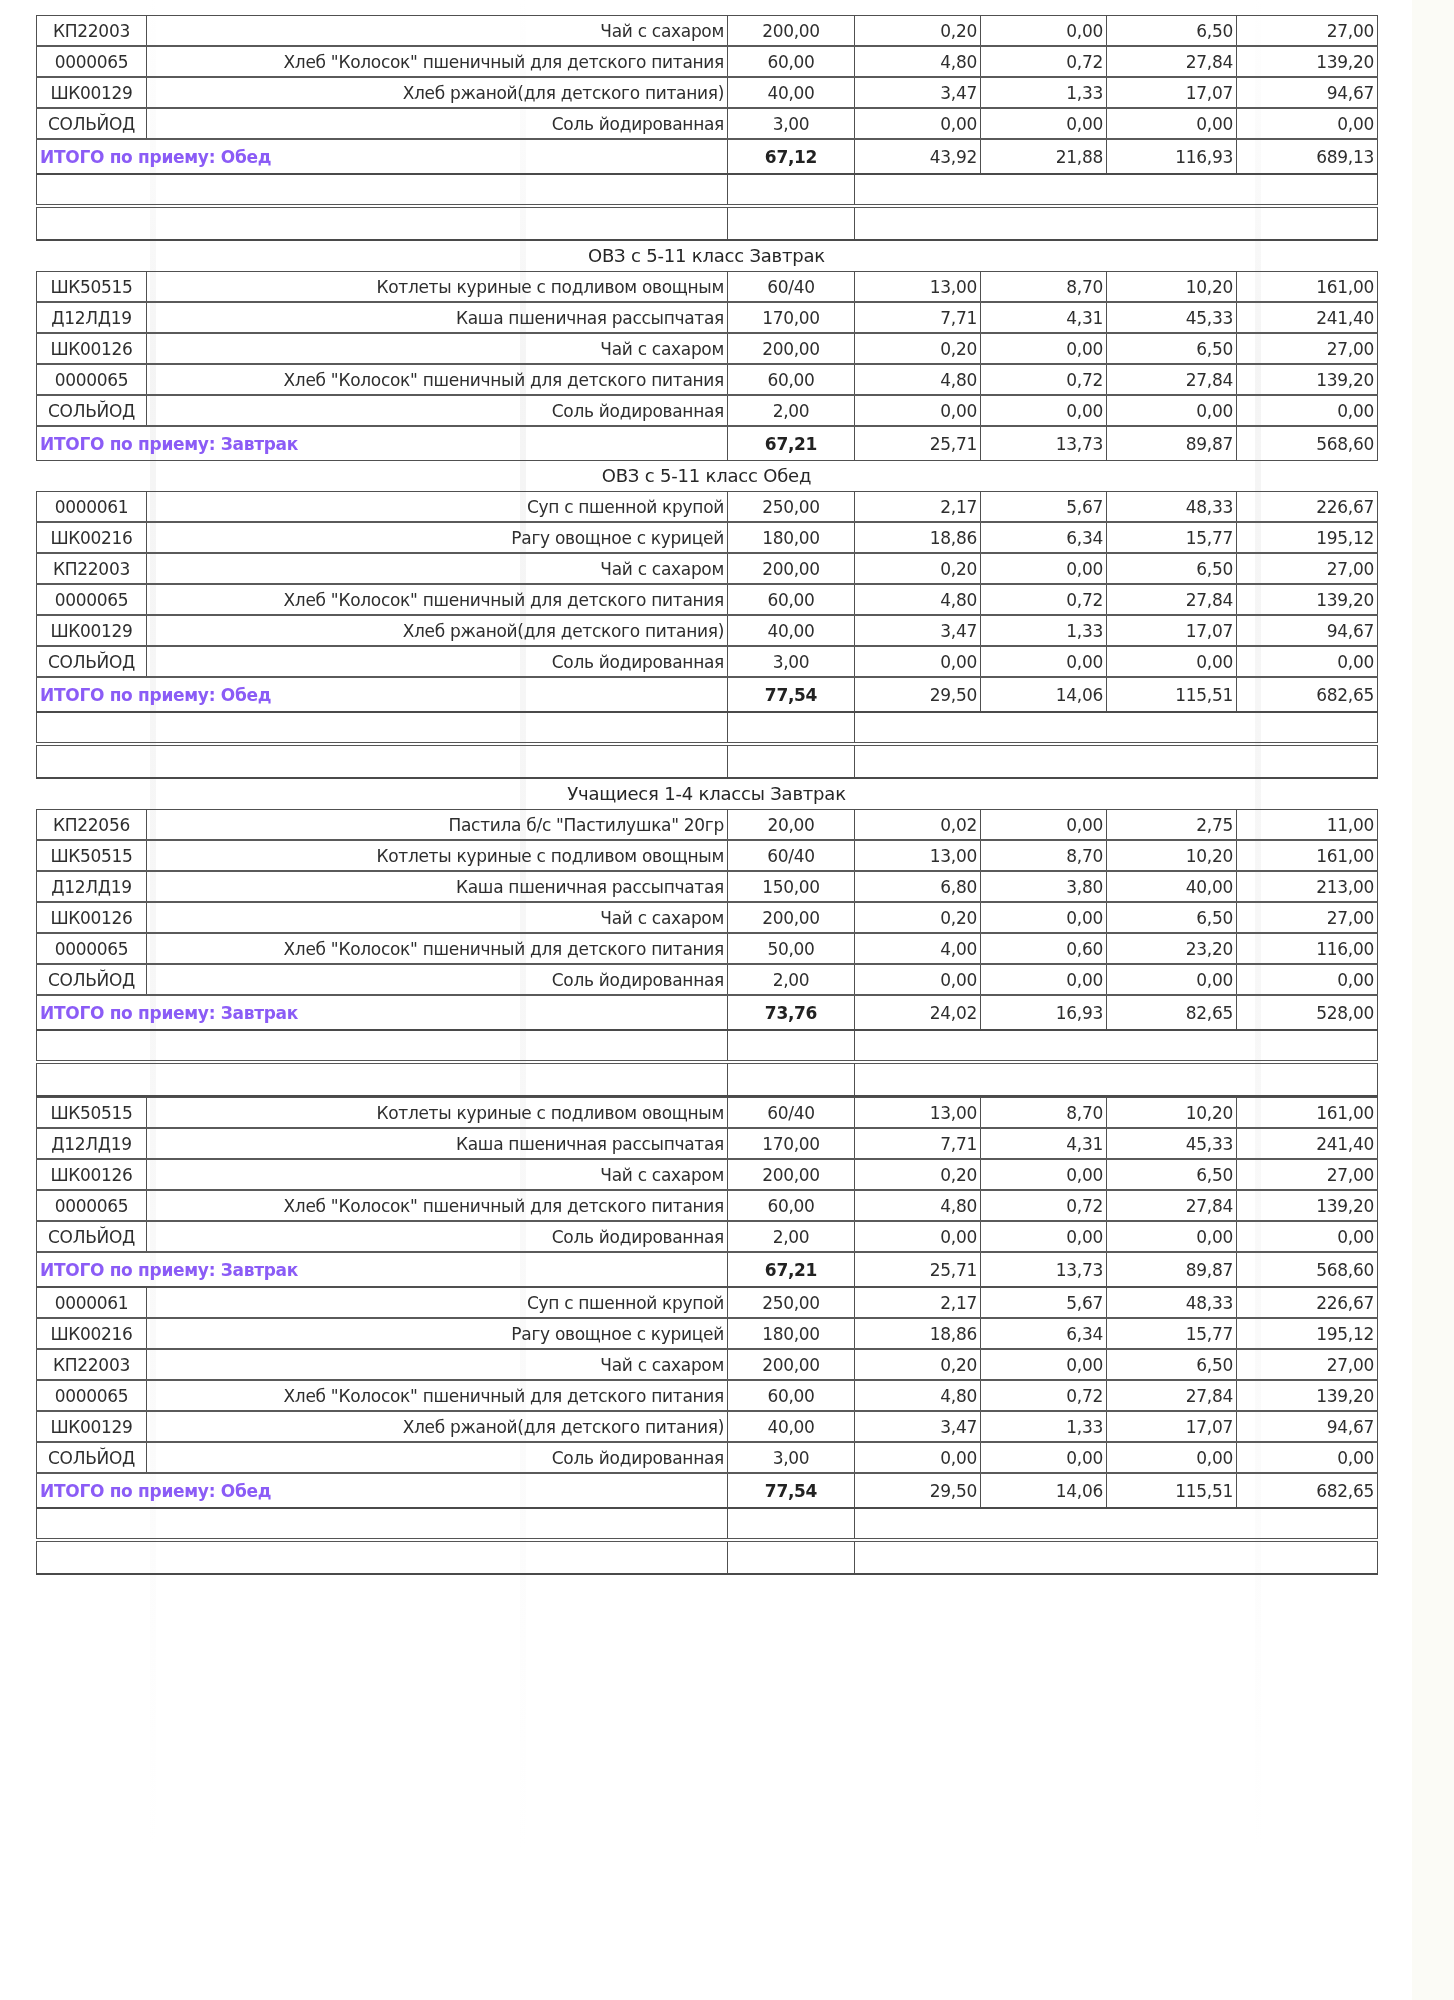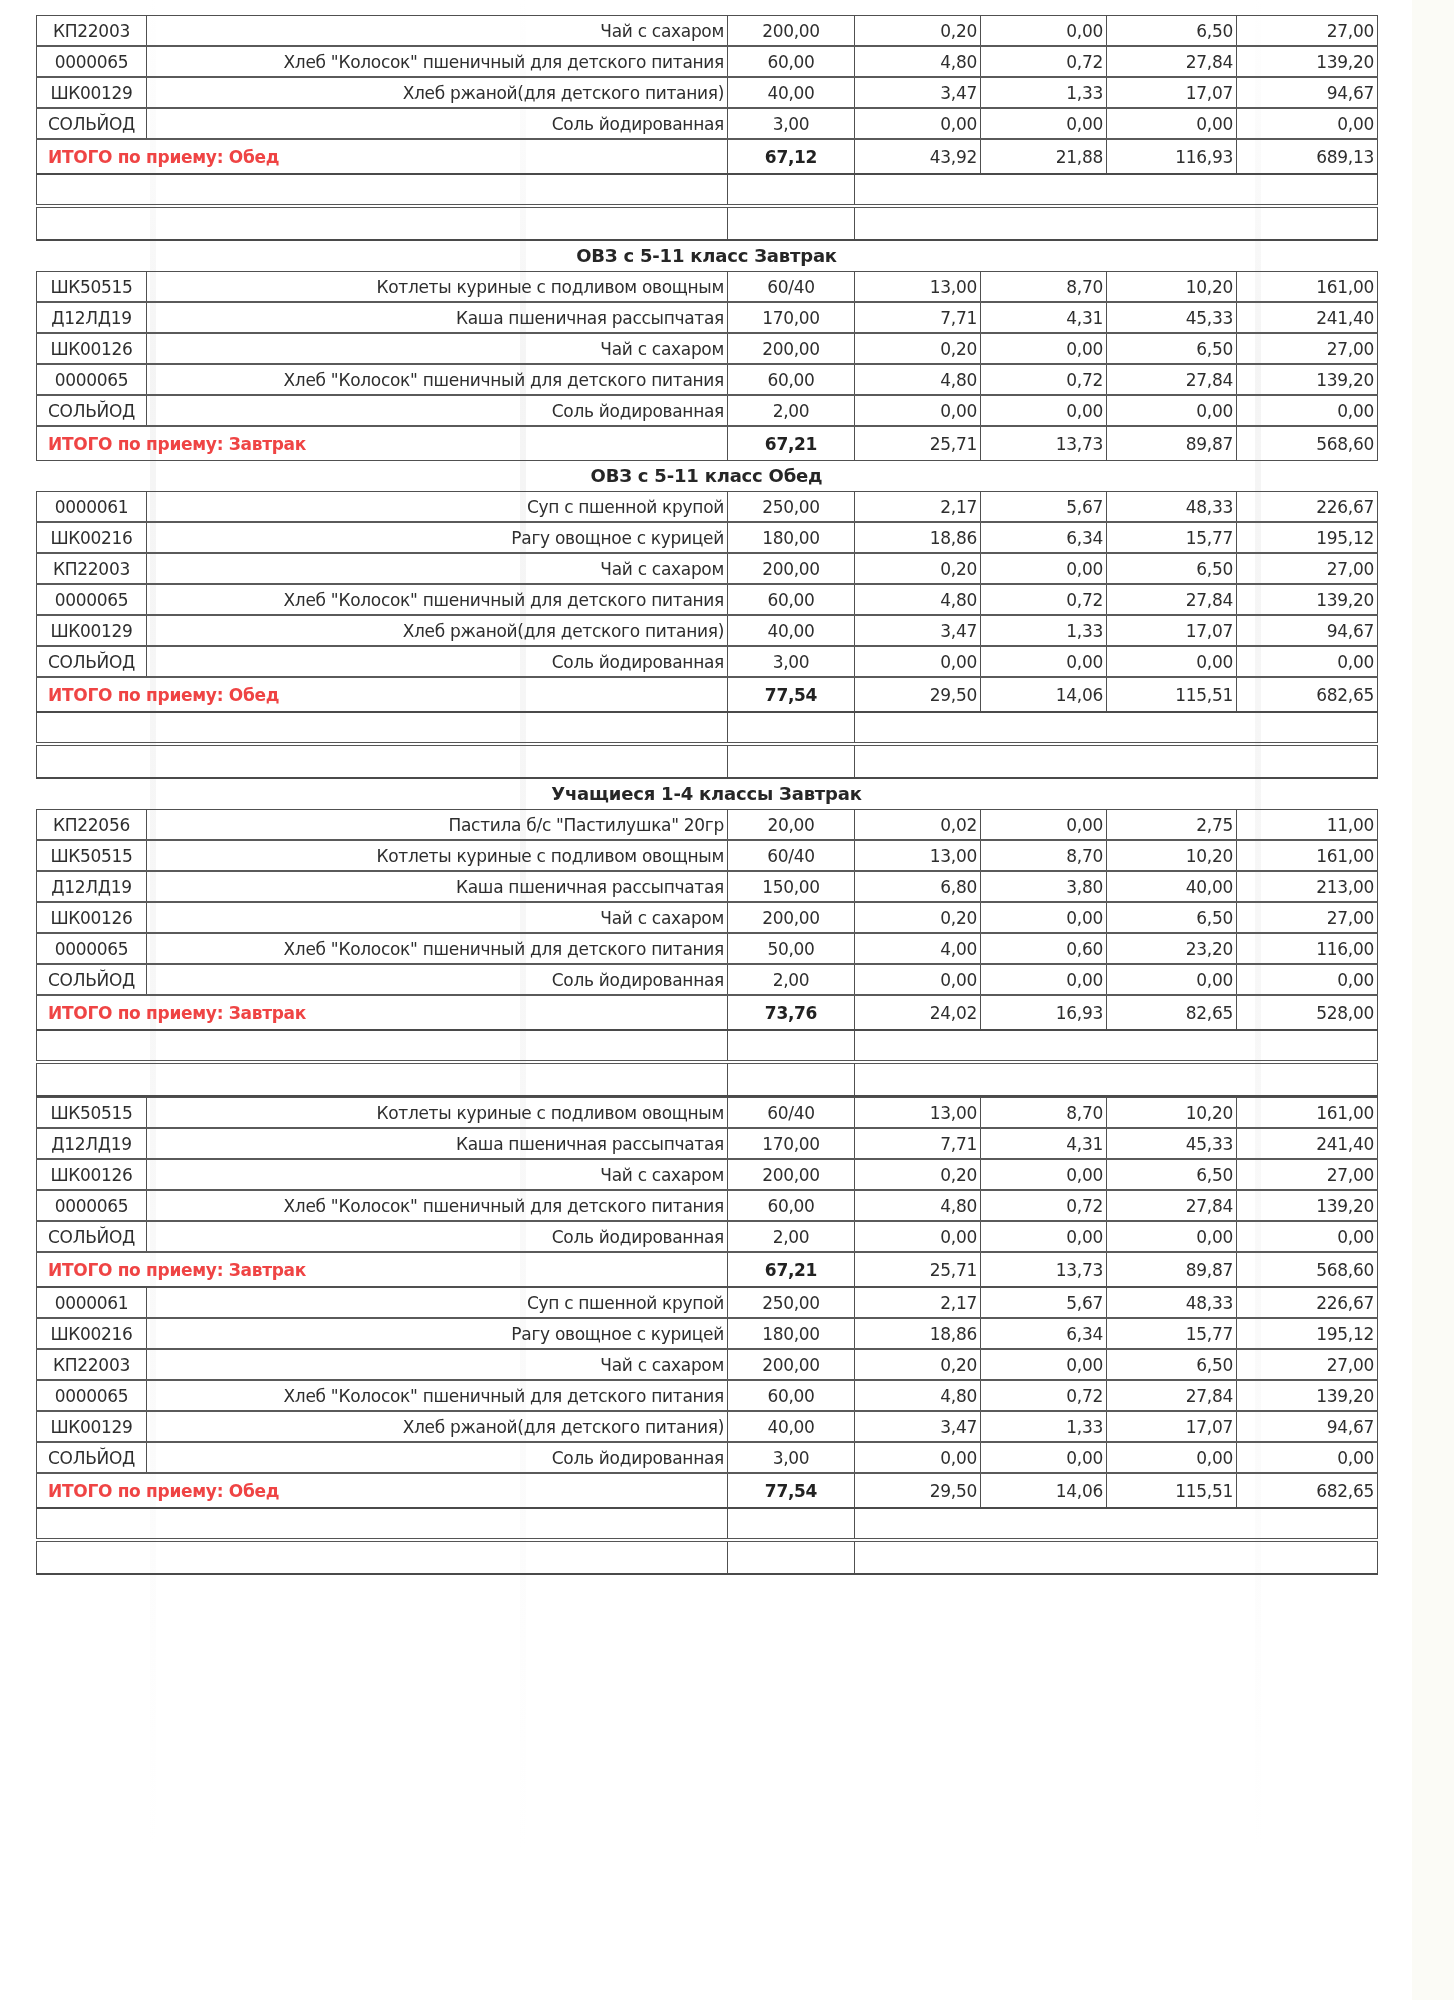--- a/index.html
+++ b/index.html
@@ -8,40 +8,40 @@
     background:#ffffff;
     font-family:"DejaVu Sans", sans-serif;
     color:#2e2e2e;
   }
   .page { position:absolute; left:0; top:0; width:1454px; height:2000px; }
   .right-strip { position:absolute; left:1412px; top:0; width:42px; height:2000px; background:#fbfbf6; }
   .scan-streak { position:absolute; top:0; width:6px; height:1850px; background:linear-gradient(#fff, #ececec 20%, #f2f2f2 60%, #fff); opacity:.55; }
   .doc { position:absolute; left:36px; top:15px; width:1341px; }
   .section-title {
     height:30px; line-height:30px; text-align:center;
-    font-weight:bold; font-size:18px; color:#262626;
+    font-weight:normal; font-size:18px; color:#262626;
     letter-spacing:-0.2px;
   }
   table.menu {
     width:1341px; border-collapse:collapse; table-layout:fixed;
     border:1.5px solid #4a4a4a;
   }
   table.menu td {
     border:1px solid #505050;
     height:29px; padding:0 3px; font-size:17px;
     white-space:nowrap; overflow:hidden;
     letter-spacing:-0.3px;
   }
   table.menu tr.item td { border-bottom:2px solid #5a5a5a; }
   td.code { text-align:center; padding-left:2px; }
   td.name { text-align:right; padding-left:5px; }
   td.weight { text-align:center; }
   td.num { text-align:right; padding-right:2px; }
   tr.total td { height:33px; font-size:17px; }
-  tr.total td.label { font-weight:bold; color:#ef4444; padding-left:11px; }
+  tr.total td.label { font-weight:bold; color:#8b5cf6; padding-left:3px; }
   tr.total td.weight { font-weight:bold; color:#222; }
   tr.blank td { height:29px; }
   tr.blank.first td { border-top:2px solid #4a4a4a; border-bottom:4px double #555; }
   tr.blank.second td { border-bottom:2px solid #4a4a4a; height:31px; }
 </style>
 </head>
 <body>
 
 <div class="page">
   <div class="scan-streak" style="left:150px"></div>

